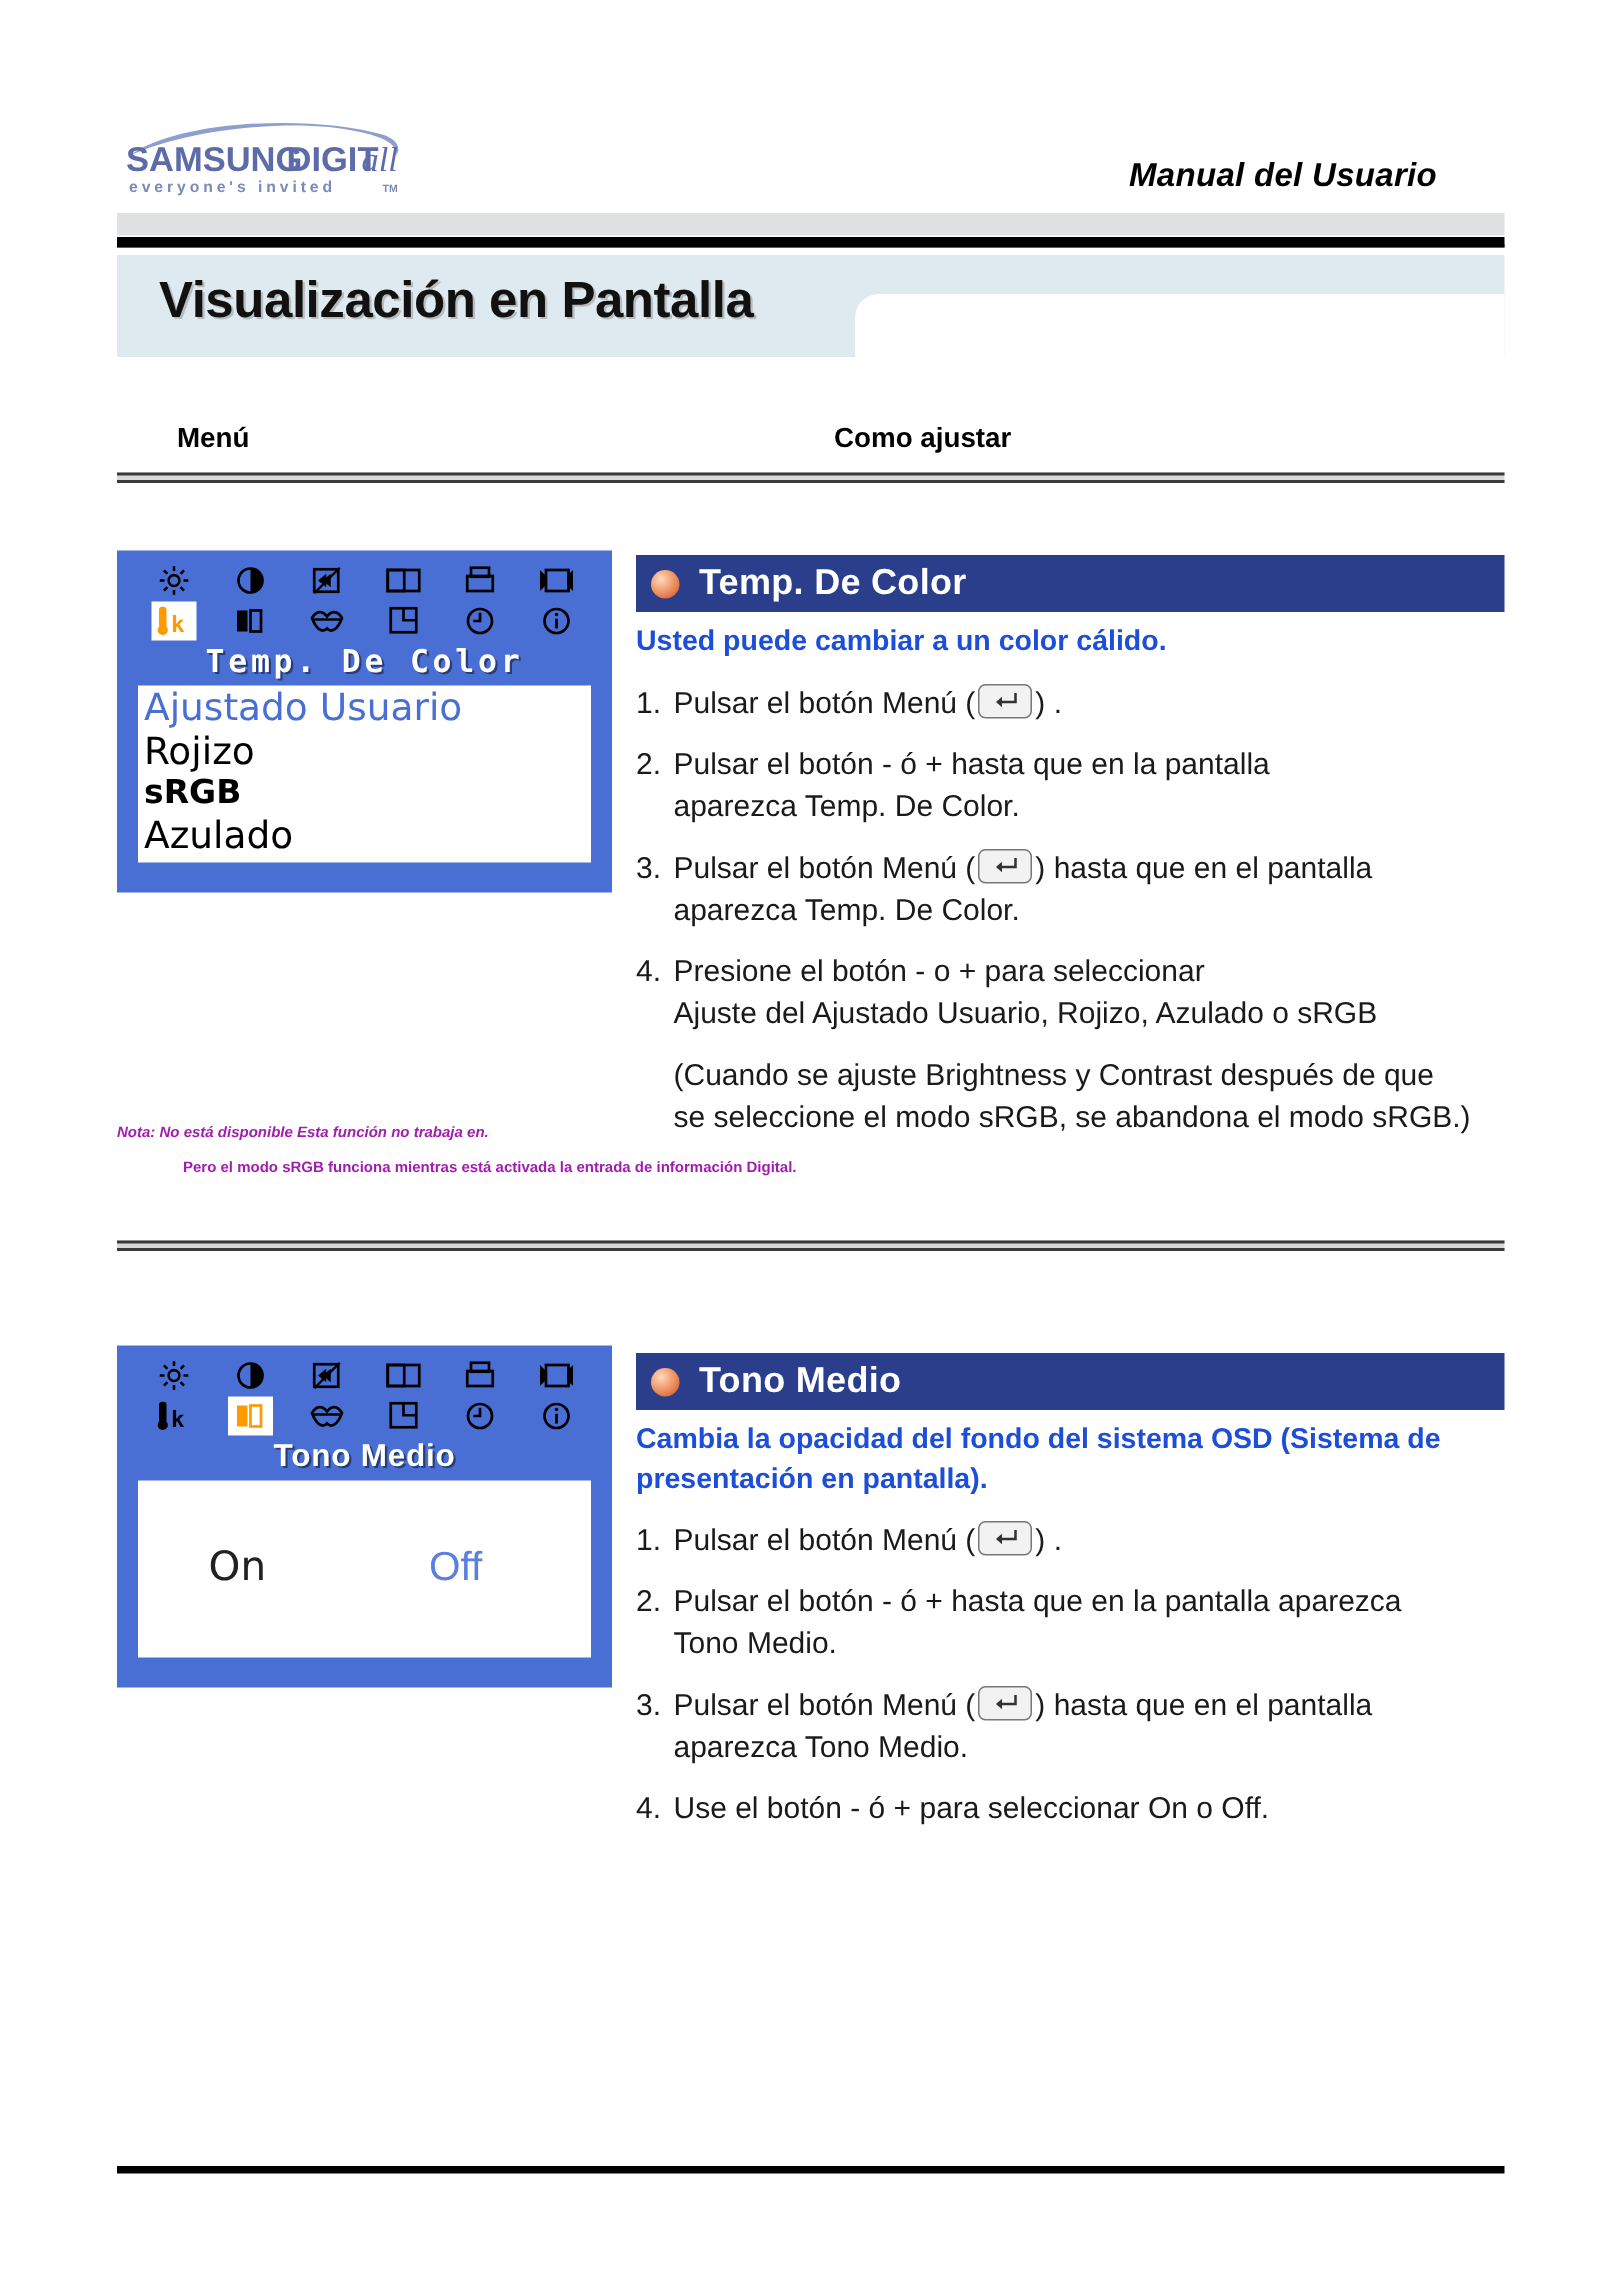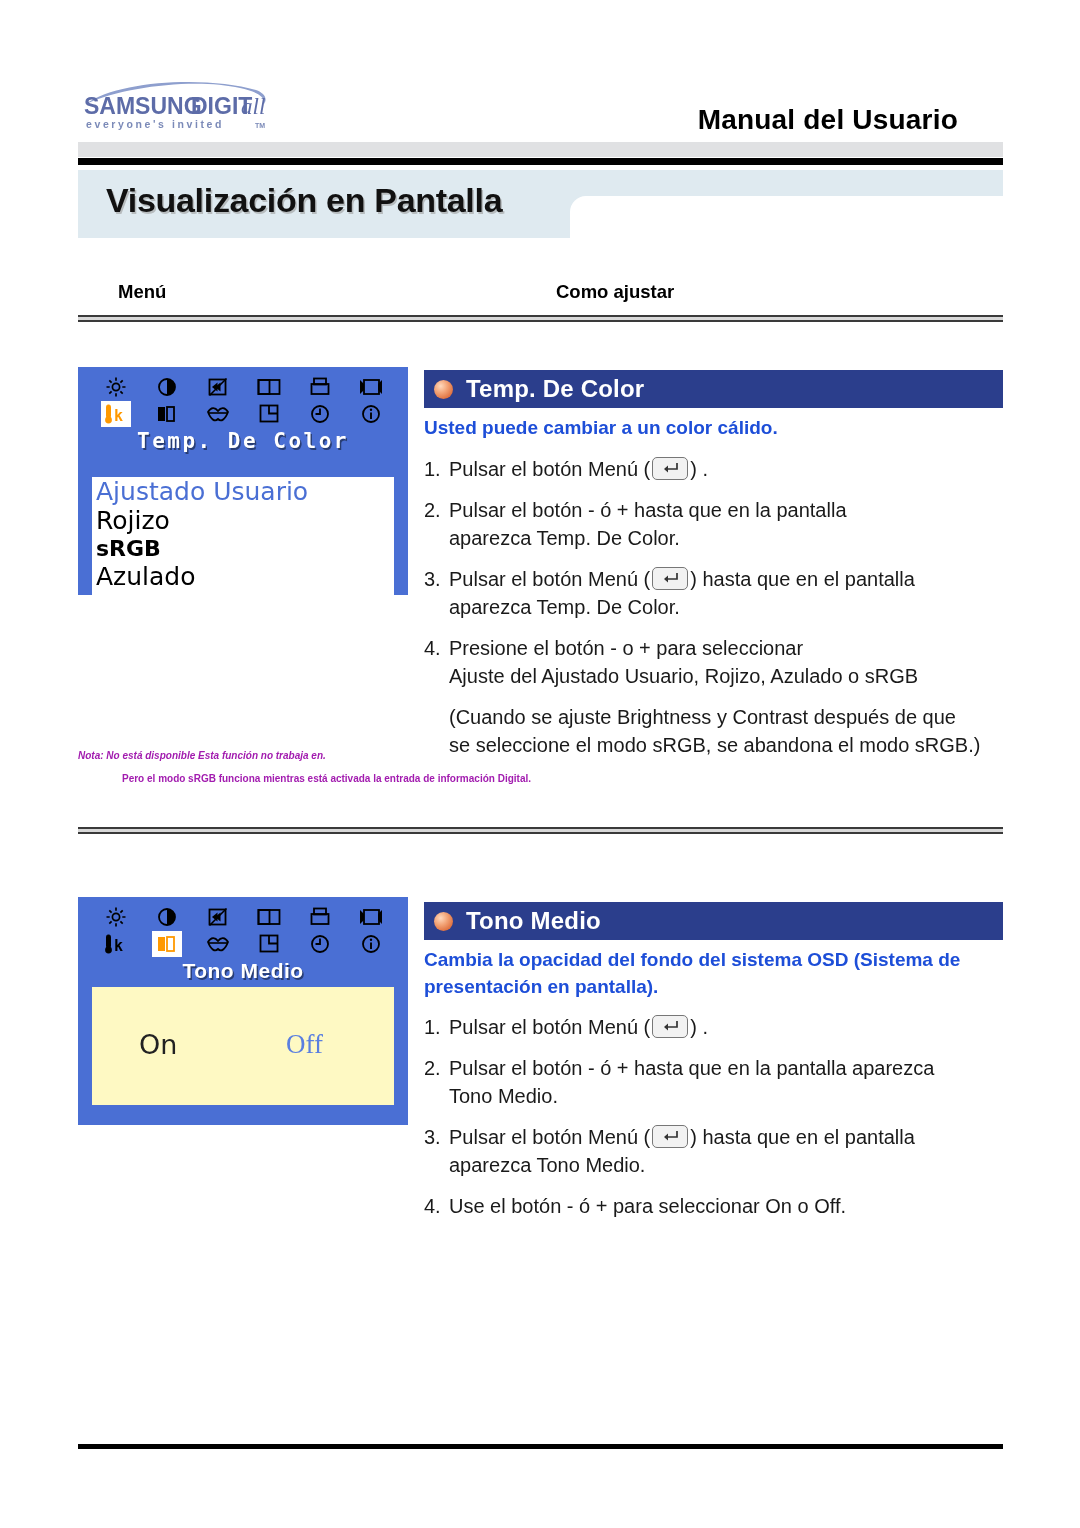--- a/index.html
+++ b/index.html
@@ -23,25 +23,26 @@
     top: 74px;
     width: 200px;
     height: 62px;
   }
   .logo-svg { display: block; }
 
   .manual-title {
     position: absolute;
     right: 122px;
     top: 104px;
-    font-size: 28px;
+    font-size: 22px;
     font-weight: bold;
     letter-spacing: 0.2px;
     color: #000;
     white-space: nowrap;
+    font-style: italic;
   }
 
   .gray-bar {
     position: absolute;
     left: 78px;
     top: 142px;
     width: 925px;
     height: 15px;
     background: #e0e1e3;
   }
@@ -182,21 +183,21 @@
   }
 
   .osd-box {
     position: absolute;
     left: 14px;
     top: 90px;
     width: 302px;
     height: 118px;
     background: #ffffff;
   }
-  .osd-box.list { padding: 0; margin-top: 20px; }
+  .osd-box.list { padding: 0; }
 
   .osd-list-item {
     font-family: "DejaVu Sans", sans-serif;
     font-size: 25px;
     line-height: 29px;
     color: #000000;
     padding-left: 4px;
     white-space: nowrap;
   }
   .osd-list-item.active { color: #4a6fd4; }
@@ -205,35 +206,35 @@
     font-weight: bold;
     line-height: 27px;
   }
 
   .osd-onoff {
     position: absolute;
     left: 14px;
     top: 90px;
     width: 302px;
     height: 118px;
-    background: #fef9c3;
+    background: #ffffff;
   }
   .osd-onoff .on {
     position: absolute;
     left: 47px;
     top: 42px;
     font-family: "DejaVu Sans", sans-serif;
     font-size: 27px;
     color: #222222;
   }
   .osd-onoff .off {
     position: absolute;
     left: 194px;
     top: 42px;
-    font-family: Liberation Serif, serif;
+    font-family: Liberation Sans, sans-serif;
     font-size: 27px;
     color: #5a7fe0;
   }
 
   
   .sec-header {
     position: absolute;
     left: 424px;
     width: 579px;
     height: 38px;

